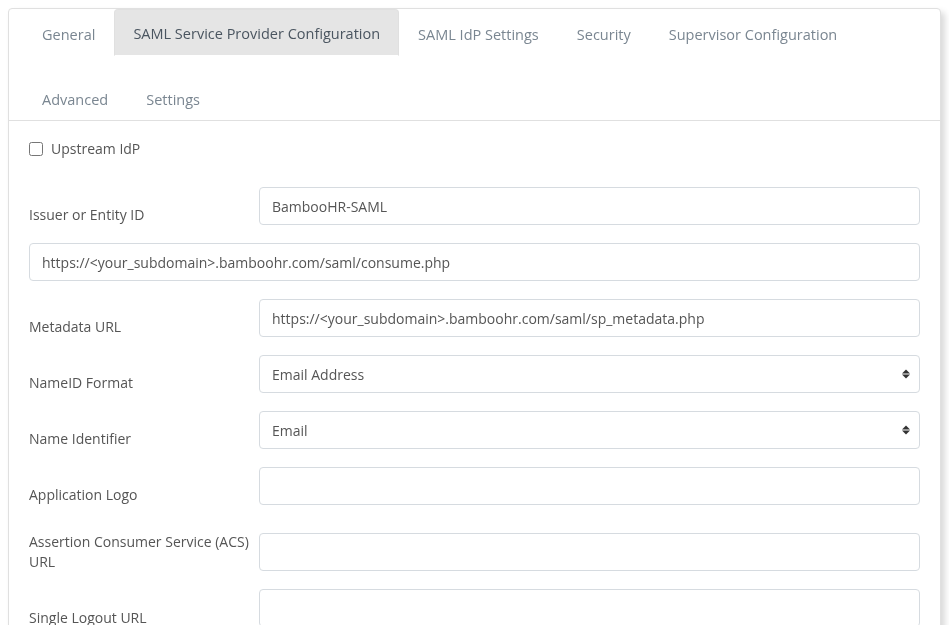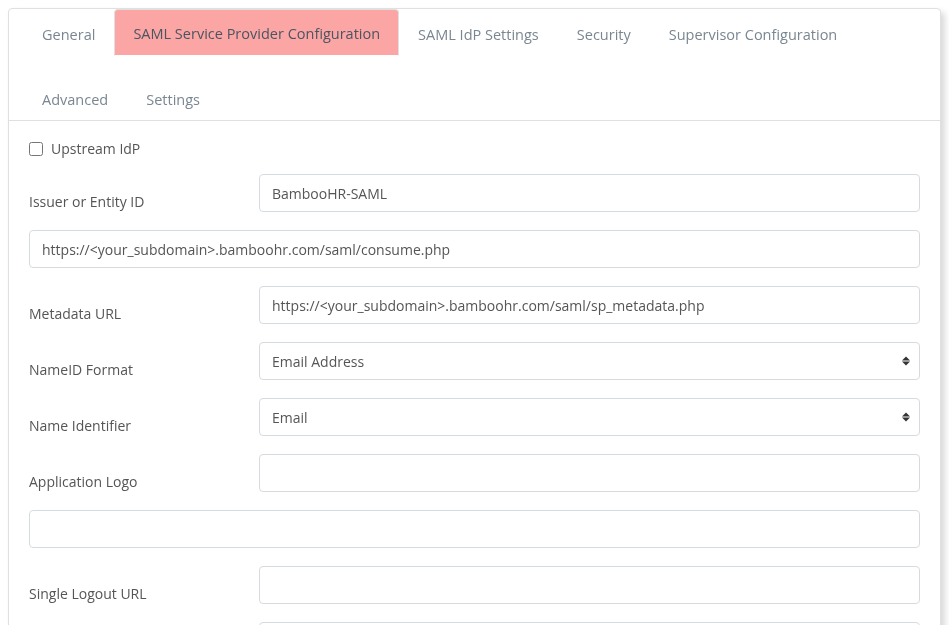--- a/index.html
+++ b/index.html
@@ -35,30 +35,30 @@
       border: 1px solid transparent;
       border-bottom: none;
       margin-bottom: -1px;
       position: relative;
     }
     .tab.active {
       color: #4a5560;
       border: 1px solid #e0e0e0;
       border-bottom: 1px solid #fff;
       border-radius: 4px 4px 0 0;
-      background: #fca5a5;
+      background: #e5e5e5;
     }
     .form-body {
       padding: 18px 20px 20px;
     }
     .checkbox-row {
       display: flex;
       align-items: center;
       gap: 8px;
-      margin-bottom: 16px;
+      margin-bottom: 29px;
       color: #555;
       font-size: 14px;
     }
     .checkbox-row input[type="checkbox"] {
       width: 14px;
       height: 14px;
       cursor: pointer;
     }
     .form-row {
       display: flex;
@@ -186,20 +186,21 @@
     </div>
 
     <div class="form-row">
       <div class="form-label">Application Logo</div>
       <div class="form-control">
         <input class="input" type="text" value="" style="">
       </div>
     </div>
 
     <div class="form-row">
+      <div class="form-label">Assertion Consumer Service (ACS) URL</div>
       <div class="form-control">
         <input class="input" type="text" value="" style="">
       </div>
     </div>
 
     <div class="form-row">
       <div class="form-label">Single Logout URL</div>
       <div class="form-control">
         <input class="input" type="text" value="" style="">
       </div>

